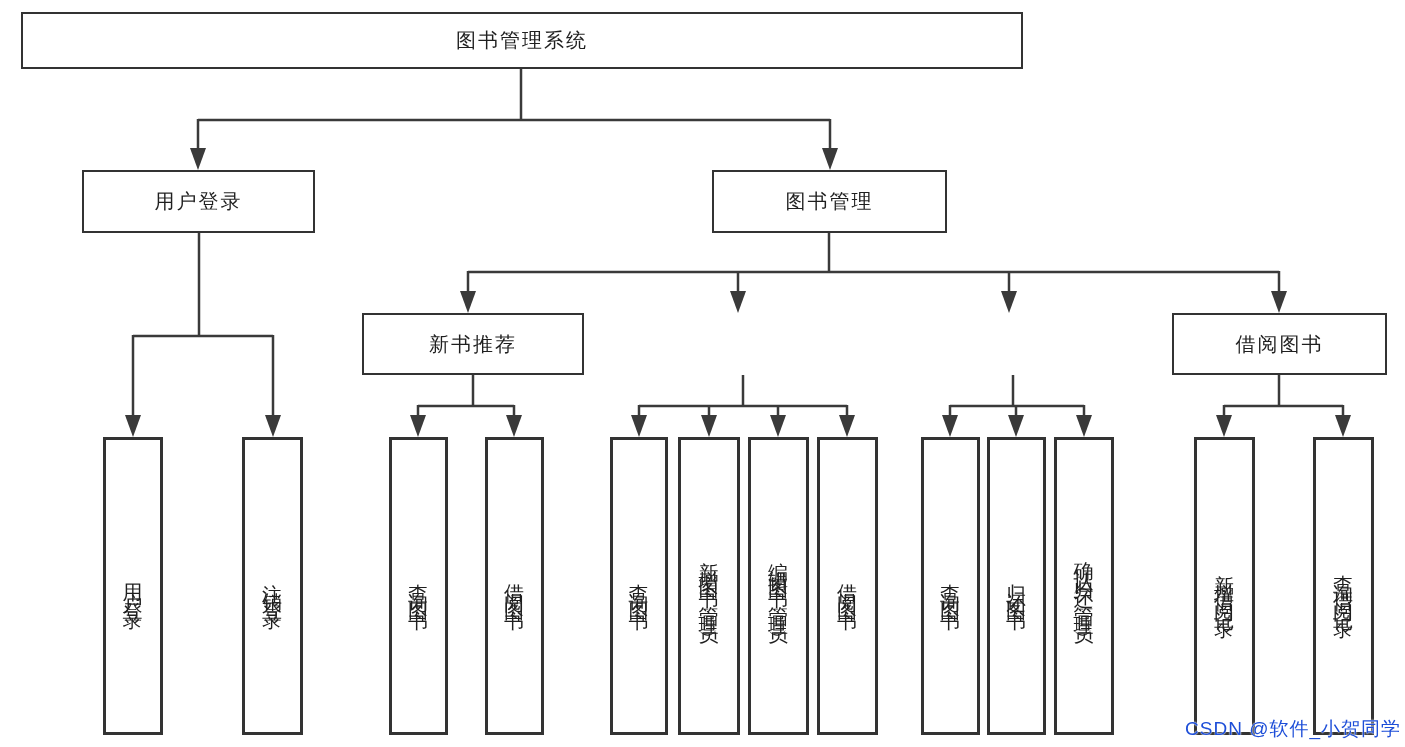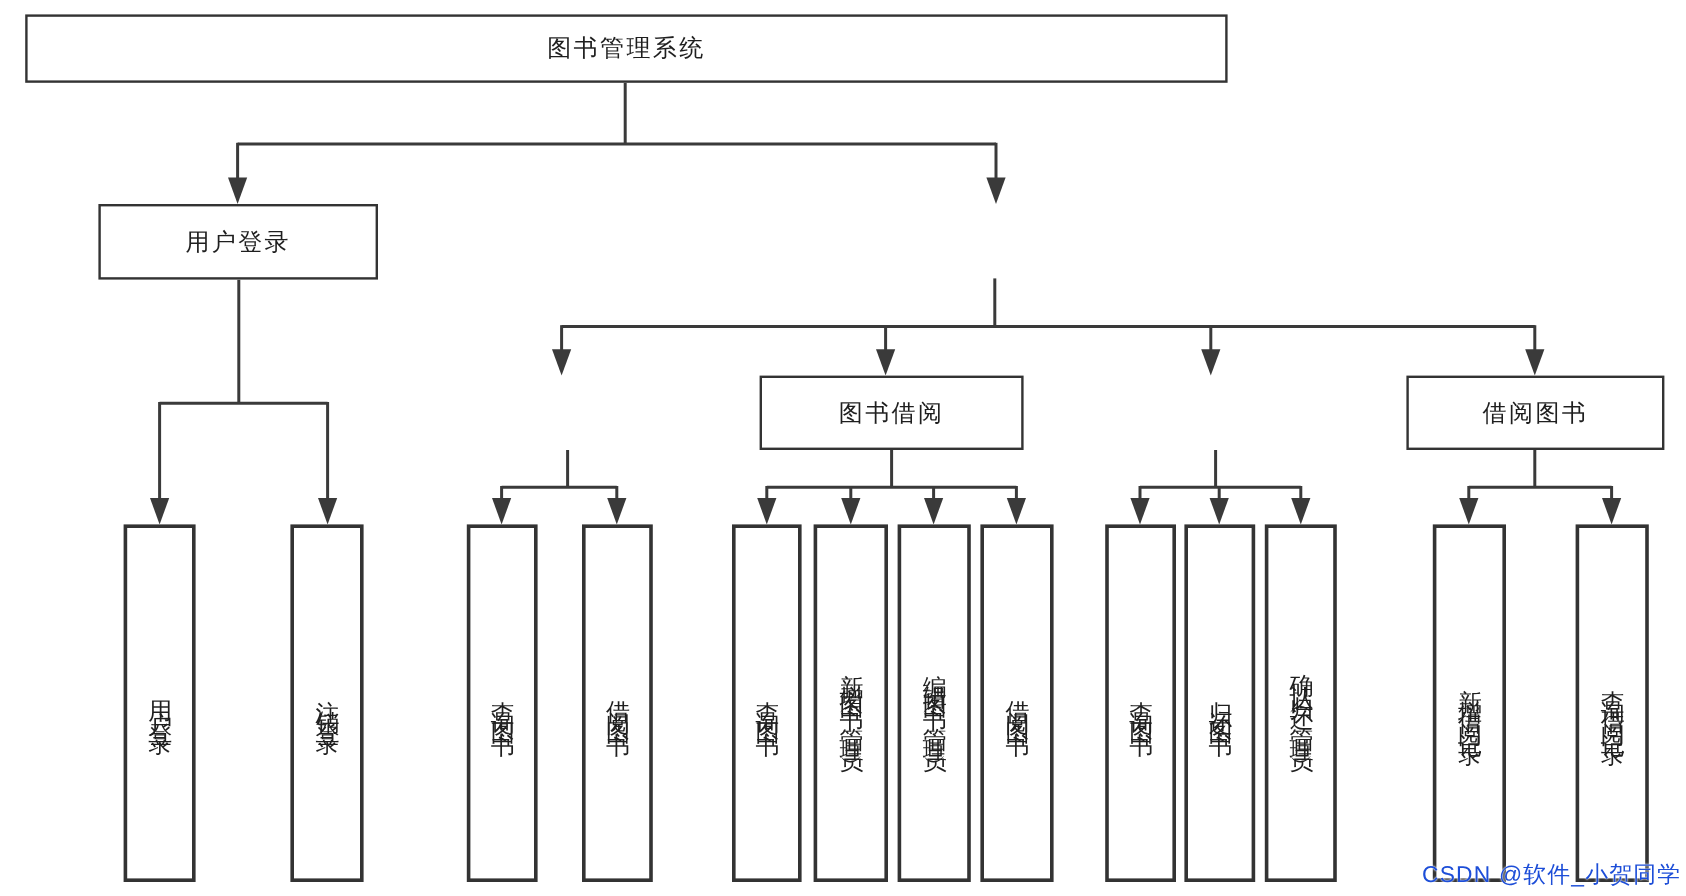--- a/index.html
+++ b/index.html
@@ -151,23 +151,26 @@
     </g>
   </svg>
 
   <div class="box h" style="left:21px;top:12px;width:1002px;height:57px">
     <span>图书管理系统</span>
   </div>
 
   <div class="box h" style="left:82px;top:170px;width:233px;height:63px">
     <span>用户登录</span>
   </div>
-
-  <div class="box h" style="left:633px;top:313px;width:220px;height:62px">
-    <span>图书借阅</span>
+  <div class="box h" style="left:712px;top:170px;width:235px;height:63px">
+    <span>图书管理</span>
+  </div>
+
+  <div class="box h" style="left:362px;top:313px;width:222px;height:62px">
+    <span>新书推荐</span>
   </div>
   <div class="box h" style="left:1172px;top:313px;width:215px;height:62px">
     <span>借阅图书</span>
   </div>
 
   <div class="box v" style="left:103px;width:60px">
     <span>用户登录</span>
   </div>
   <div class="box v" style="left:242px;width:61px">
     <span>注销登录</span>

